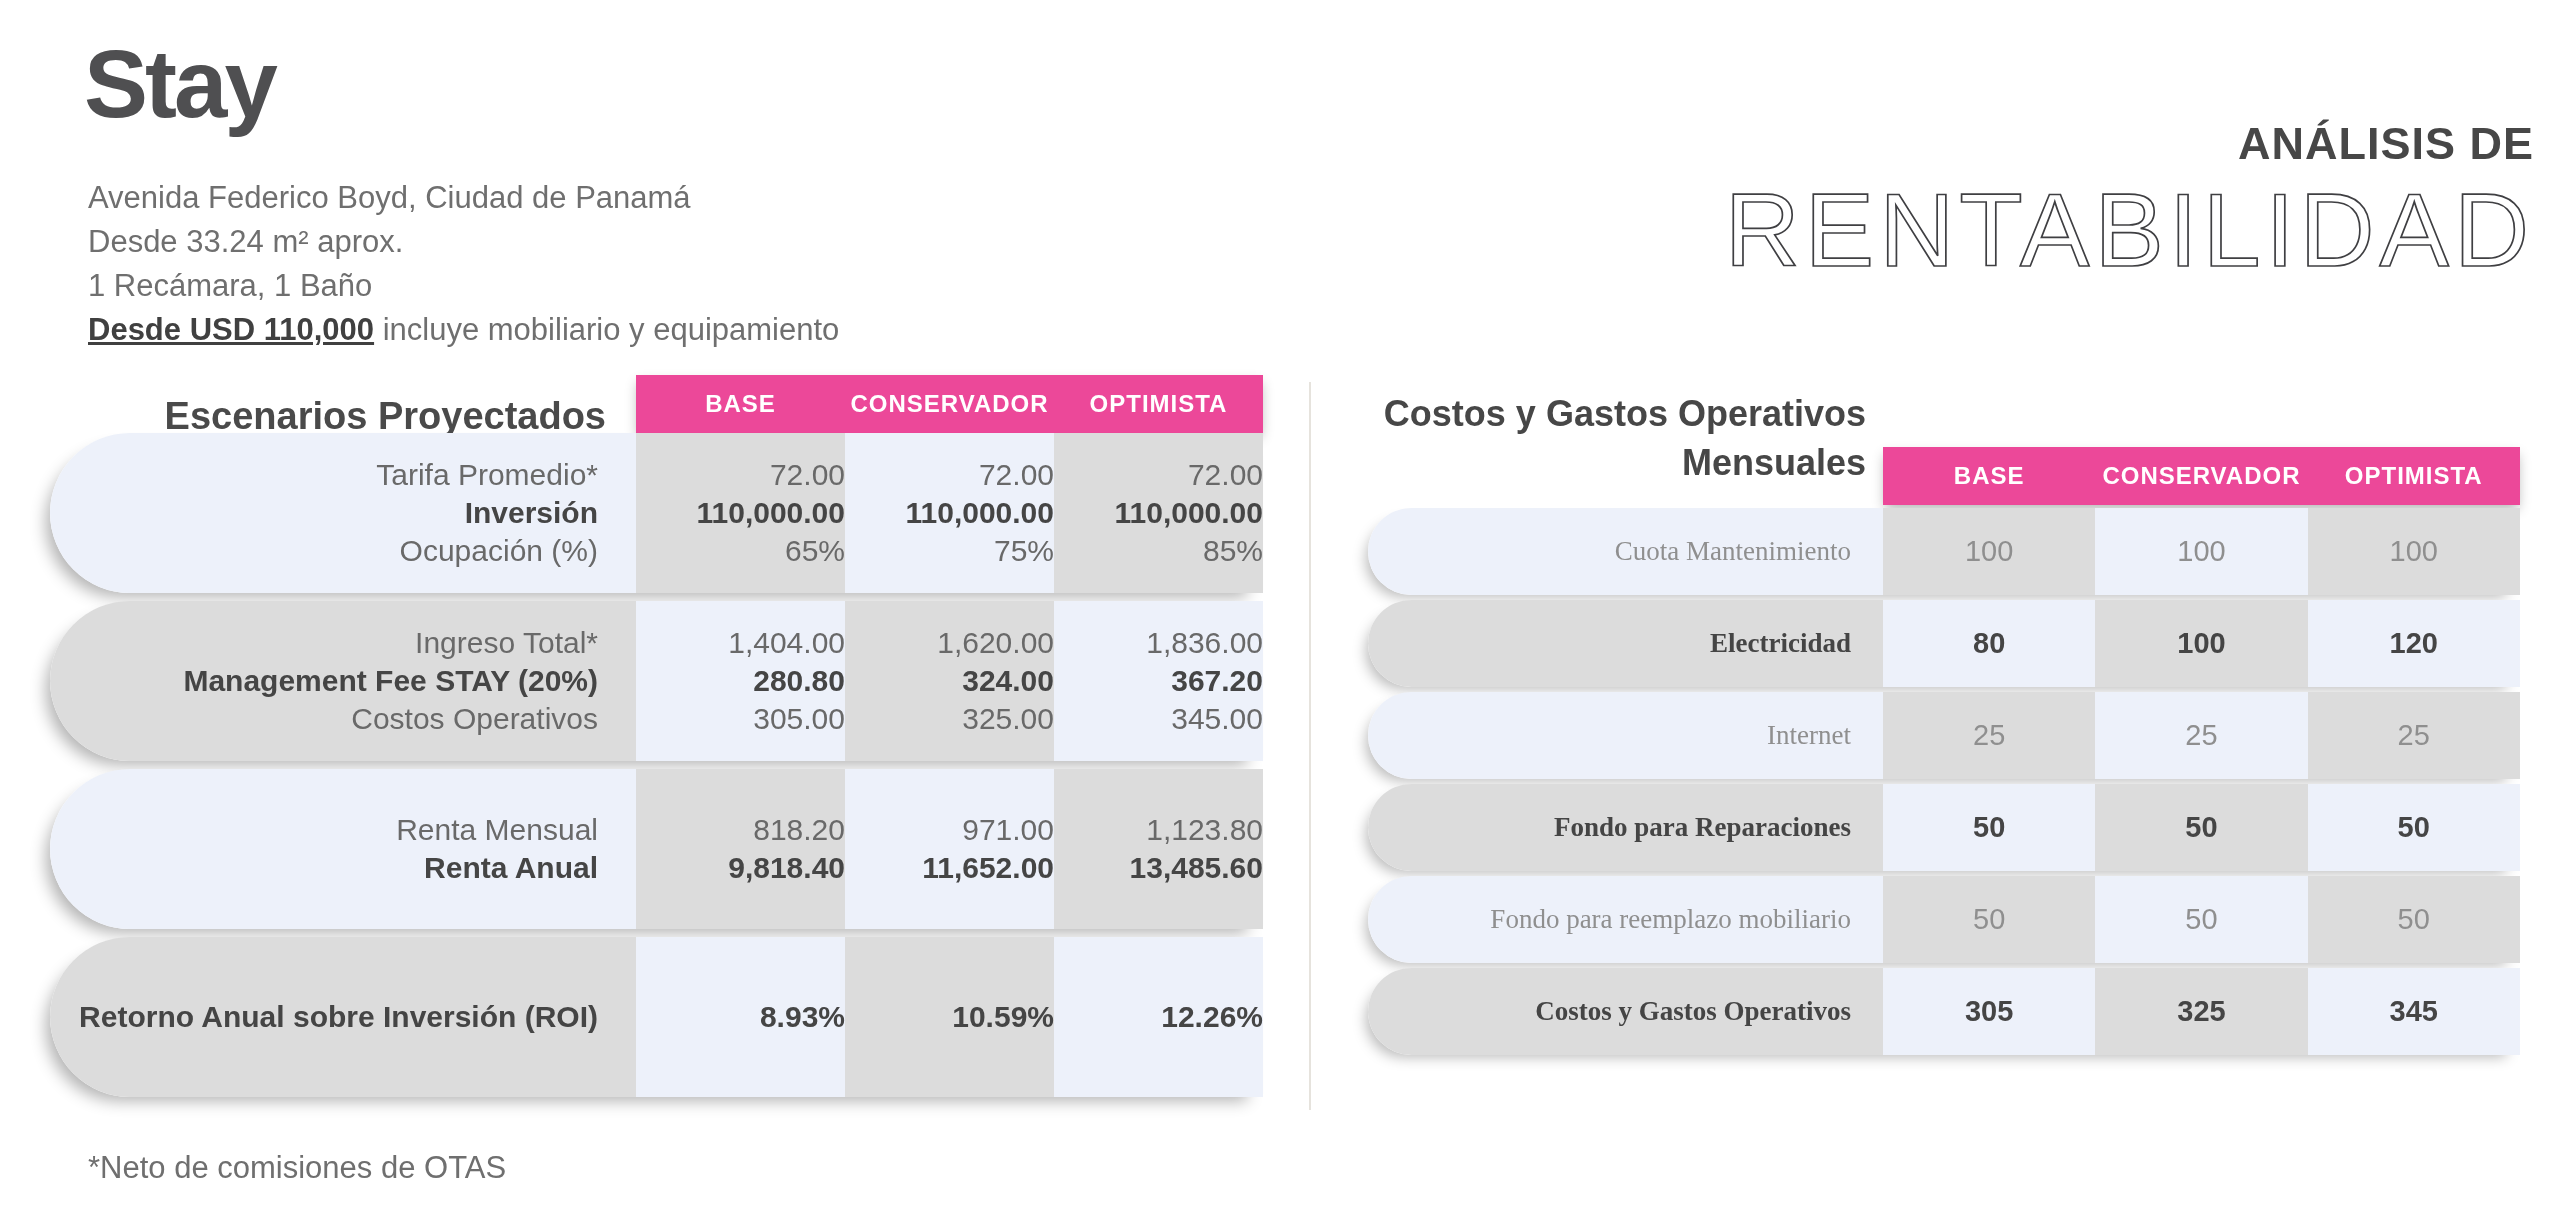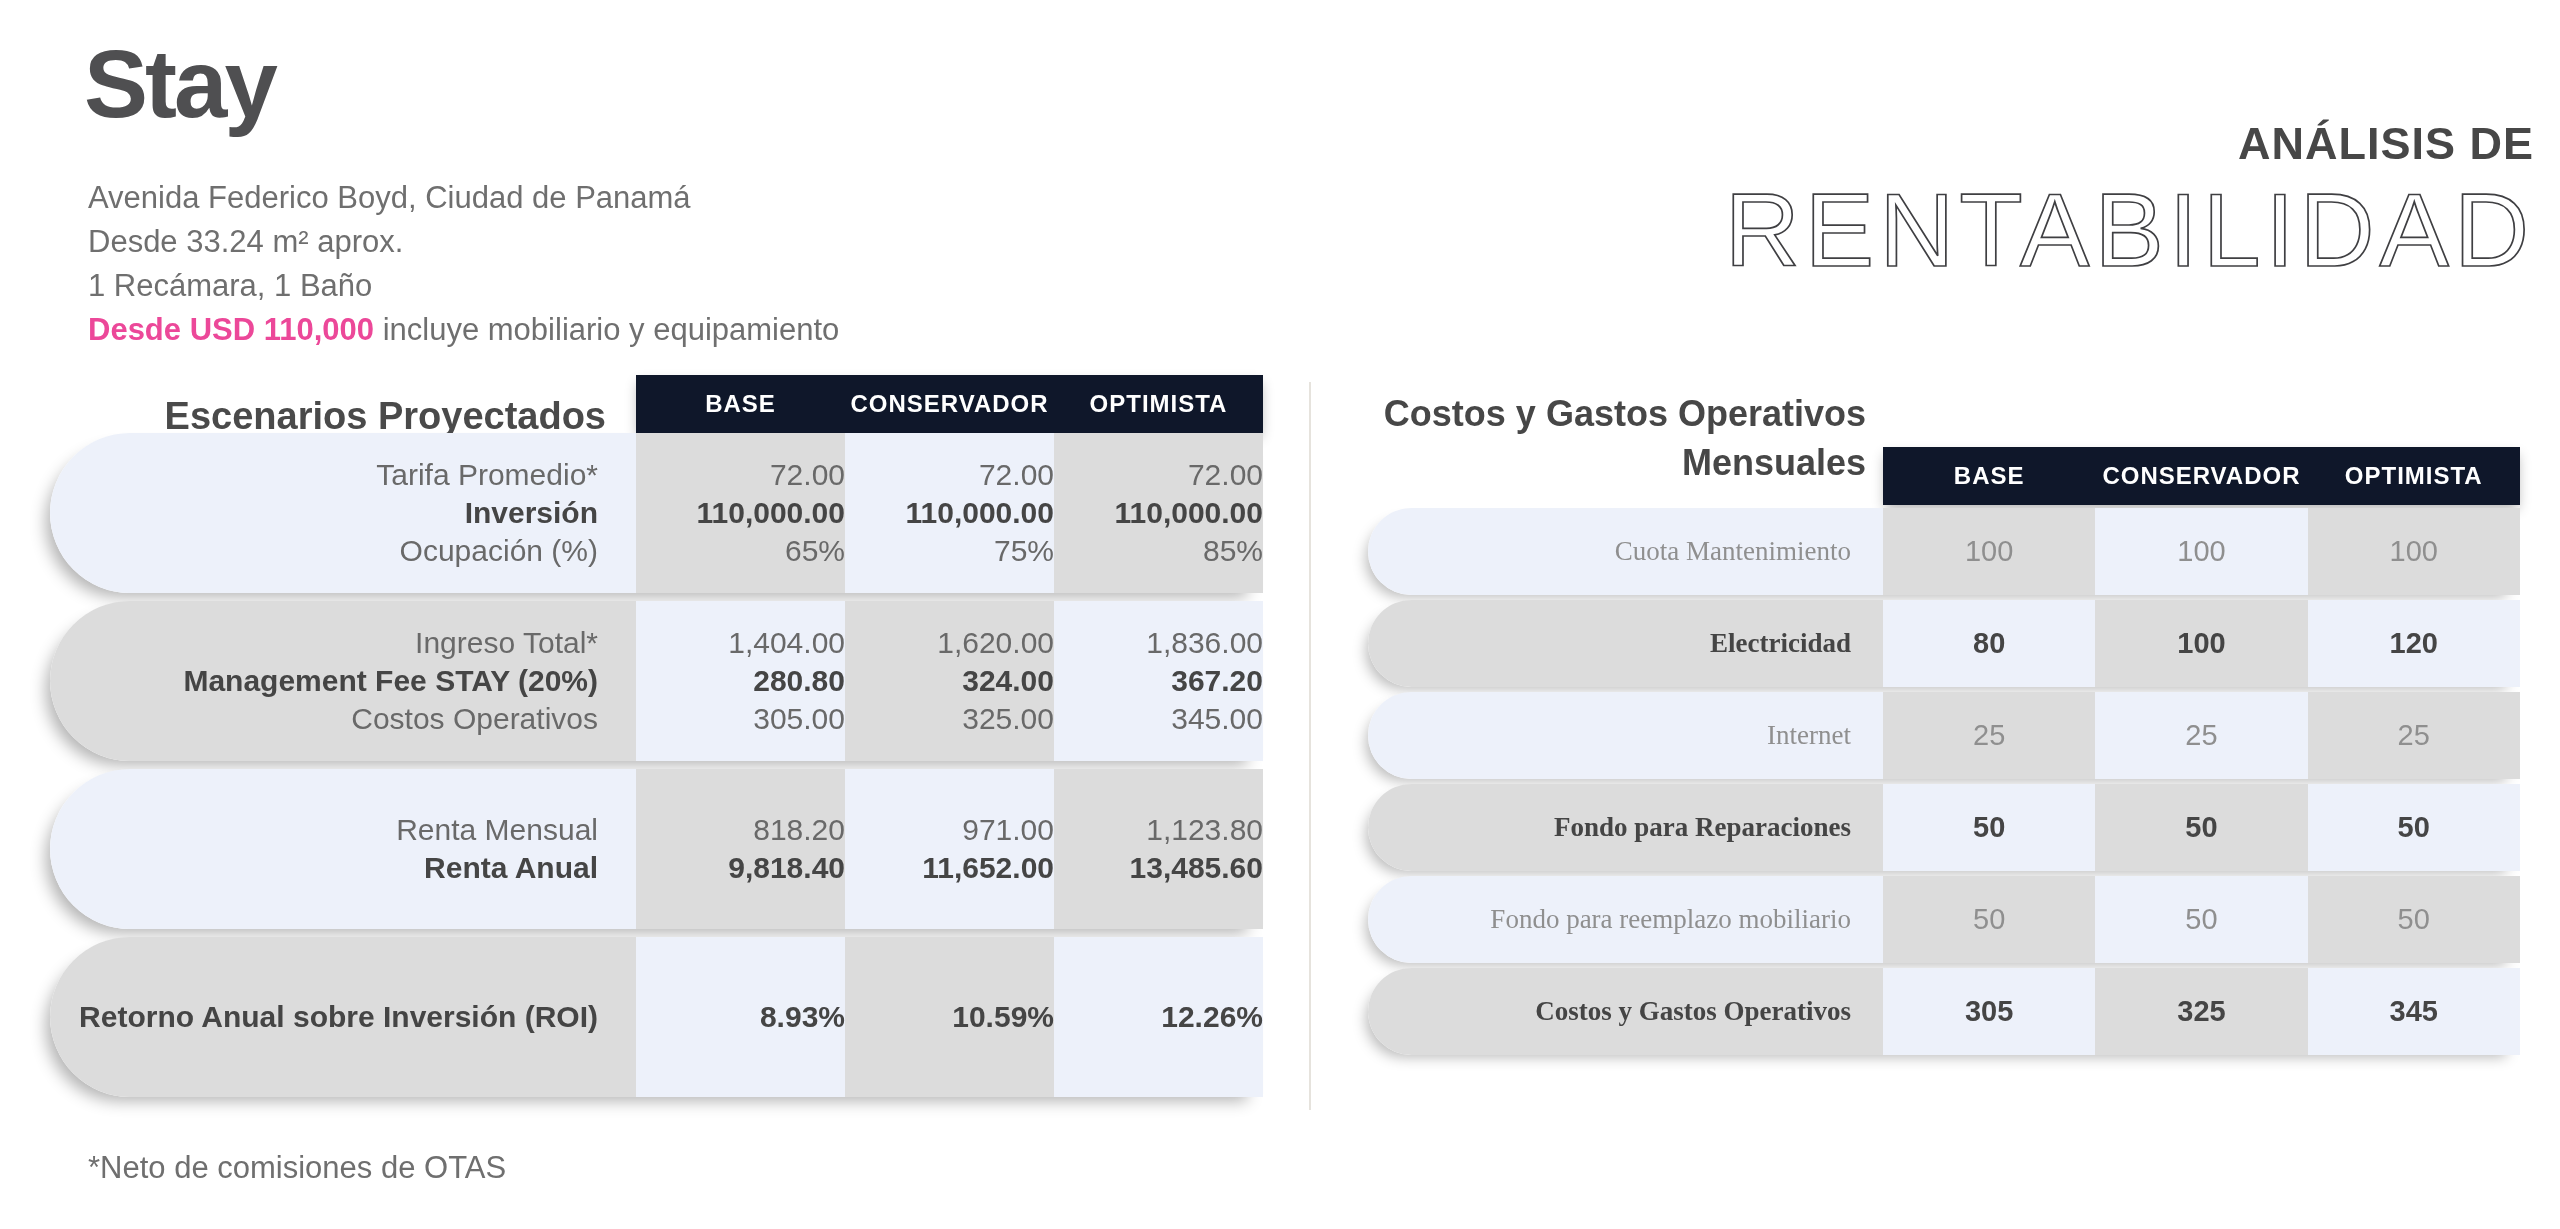--- a/index.html
+++ b/index.html
@@ -3,31 +3,31 @@
 <meta charset="utf-8">
 <style>
   html,body{margin:0;padding:0;background:#ffffff;}
   .canvas{
     position:relative;width:2560px;height:1229px;background:#ffffff;overflow:hidden;
     font-family:"Liberation Sans","DejaVu Sans",sans-serif;color:#454545;
   }
   
   .logo{position:absolute;left:84px;top:36px;font-size:96px;font-weight:800;letter-spacing:-3px;color:#4f4f51;line-height:1;}
   .addr{position:absolute;left:88px;top:176px;font-size:31px;line-height:44px;color:#6f6f6f;}
-  .addr .pb{font-weight:700;color:#ec4899;}
+  .addr .pb{font-weight:700;color:#404040;text-decoration:underline;}
   .titleblock{position:absolute;right:26px;top:118px;text-align:right;}
   .t-top{font-size:45px;font-weight:700;color:#474747;letter-spacing:1px;}
   .t-main{font-size:104px;font-weight:200;color:#3f3f42;letter-spacing:5px;margin-top:8px;line-height:1;}
   @supports (-webkit-text-stroke: 1px black){
     .t-main{color:transparent;-webkit-text-stroke:1.7px #3f3f42;}
   }
   
   .lav{background:#edf1fa;}
   .gry{background:#dcdcdc;}
-  .bar{position:absolute;background:#0f172a;display:flex;box-shadow:0 6px 12px -2px rgba(0,0,0,0.30);}
+  .bar{position:absolute;background:#ec4899;display:flex;box-shadow:0 6px 12px -2px rgba(0,0,0,0.30);}
   .hc{display:flex;align-items:center;justify-content:center;color:#ffffff;font-weight:700;font-size:24px;letter-spacing:1px;}
   
   .scenarios{position:absolute;left:50px;top:375px;width:1213px;}
   .s-title{position:absolute;left:0;top:12px;width:556px;height:58px;display:flex;align-items:center;justify-content:flex-end;
            font-size:38px;font-weight:700;color:#4a4a4a;}
   .sbar{left:586px;top:0;width:627px;height:58px;}
   .sbar .hc{width:209px;}
   .sgroups{position:absolute;left:0;top:58px;width:1213px;}
   .grp{display:flex;height:160px;margin-bottom:8px;border-radius:80px 0 0 80px;overflow:hidden;
        box-shadow:-10px 10px 16px -6px rgba(0,0,0,0.30);}

